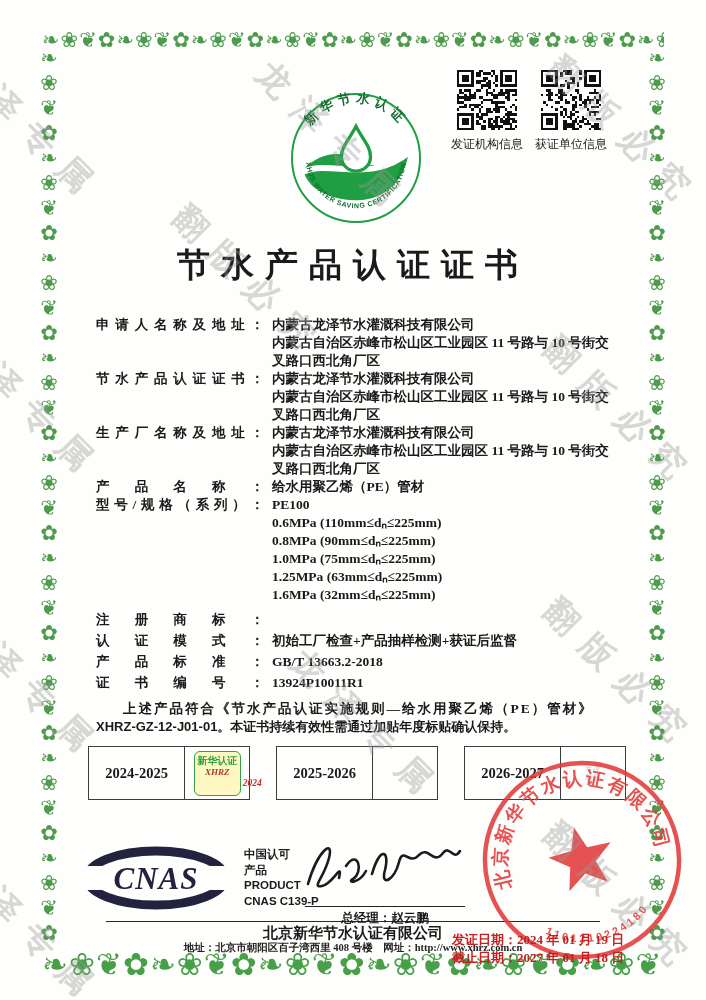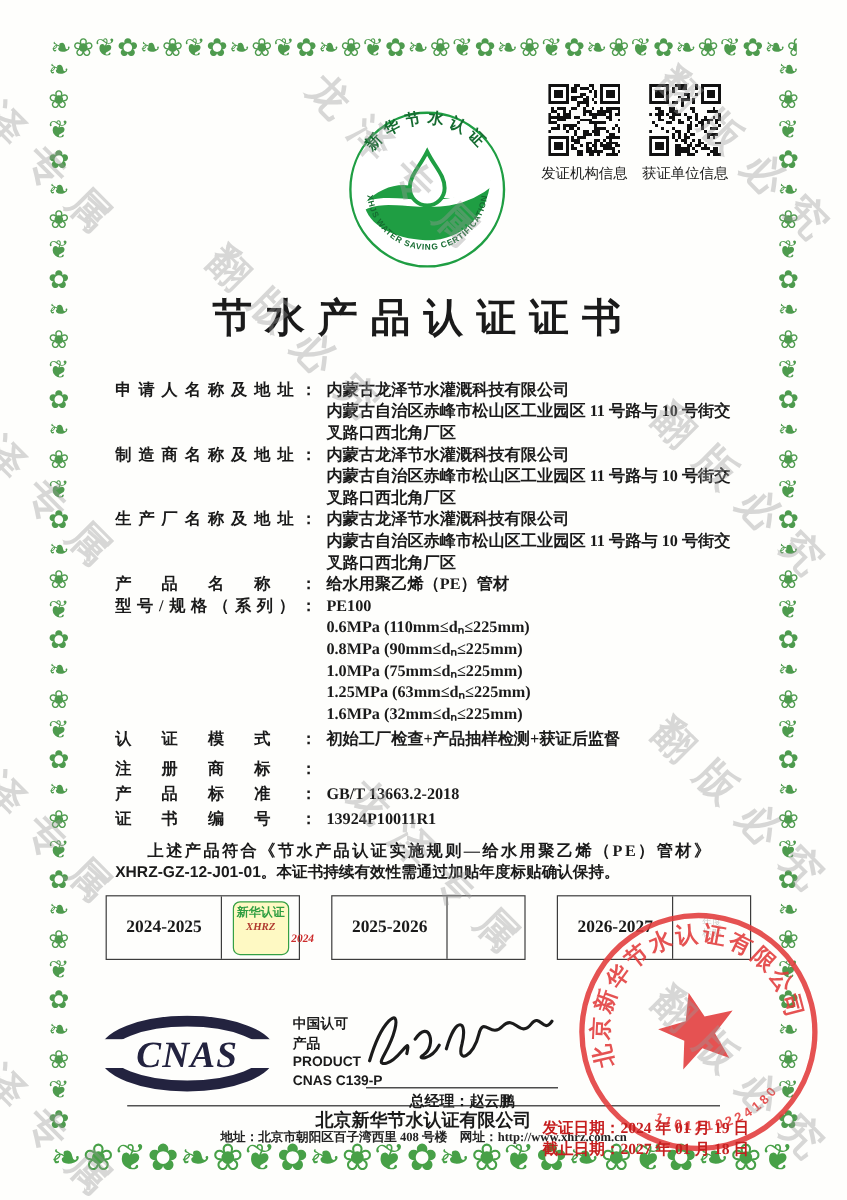--- a/index.html
+++ b/index.html
@@ -510,21 +510,21 @@
   <div id="body">
     <div class="frow">
       <div class="f-label">申请人名称及地址：</div>
       <div class="f-val">
         <div class="f-line">内蒙古龙泽节水灌溉科技有限公司</div>
         <div class="f-line">内蒙古自治区赤峰市松山区工业园区 11 号路与 10 号街交</div>
         <div class="f-line">叉路口西北角厂区</div>
       </div>
     </div>
     <div class="frow">
-      <div class="f-label">制造商名称及地址：</div>
+      <div class="f-label">节水产品认证证书：</div>
       <div class="f-val">
         <div class="f-line">内蒙古龙泽节水灌溉科技有限公司</div>
         <div class="f-line">内蒙古自治区赤峰市松山区工业园区 11 号路与 10 号街交</div>
         <div class="f-line">叉路口西北角厂区</div>
       </div>
     </div>
     <div class="frow">
       <div class="f-label">生产厂名称及地址：</div>
       <div class="f-val">
         <div class="f-line">内蒙古龙泽节水灌溉科技有限公司</div>
@@ -542,30 +542,30 @@
       <div class="f-label">型号/规格（系列）：</div>
       <div class="f-val">
         <div class="f-line">PE100</div>
         <div class="f-line">0.6MPa (110mm≤dₙ≤225mm)</div>
         <div class="f-line">0.8MPa (90mm≤dₙ≤225mm)</div>
         <div class="f-line">1.0MPa (75mm≤dₙ≤225mm)</div>
         <div class="f-line">1.25MPa (63mm≤dₙ≤225mm)</div>
         <div class="f-line">1.6MPa (32mm≤dₙ≤225mm)</div>
       </div>
     </div>
+    <div class="frow mt2">
+      <div class="f-label">注册商标：</div>
+      <div class="f-val">
+          <div class="f-line"></div>
+        </div>
+    </div>
     <div class="frow mt">
       <div class="f-label">认证模式：</div>
       <div class="f-val">
           <div class="f-line">初始工厂检查+产品抽样检测+获证后监督</div>
-        </div>
-    </div>
-    <div class="frow mt2">
-      <div class="f-label">注册商标：</div>
-      <div class="f-val">
-          <div class="f-line"></div>
         </div>
     </div>
     <div class="frow mt">
       <div class="f-label">产品标准：</div>
       <div class="f-val">
           <div class="f-line">GB/T 13663.2-2018</div>
         </div>
     </div>
     <div class="frow mt">
       <div class="f-label">证书编号：</div>

